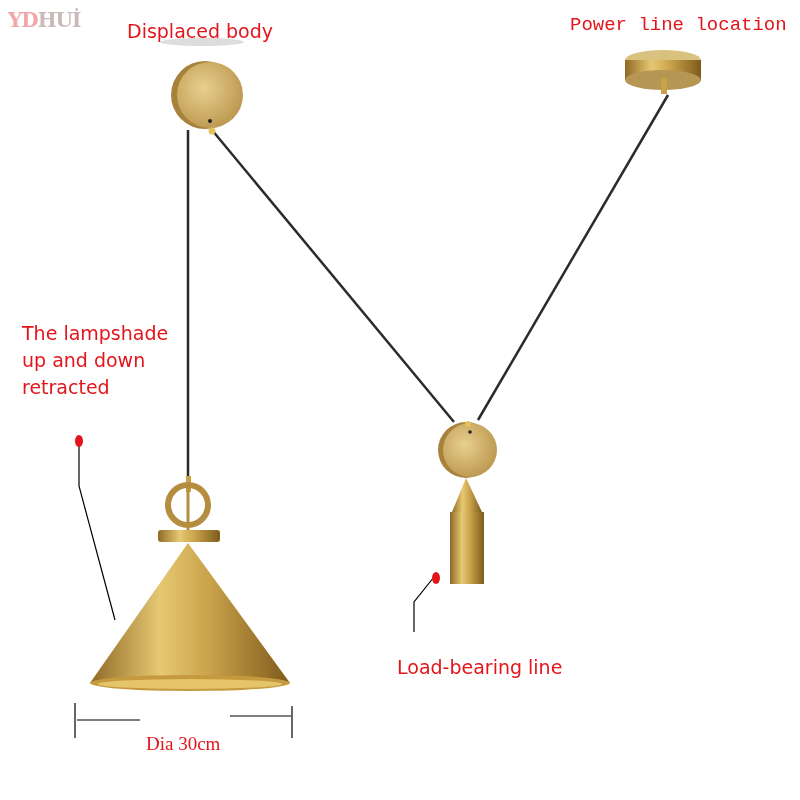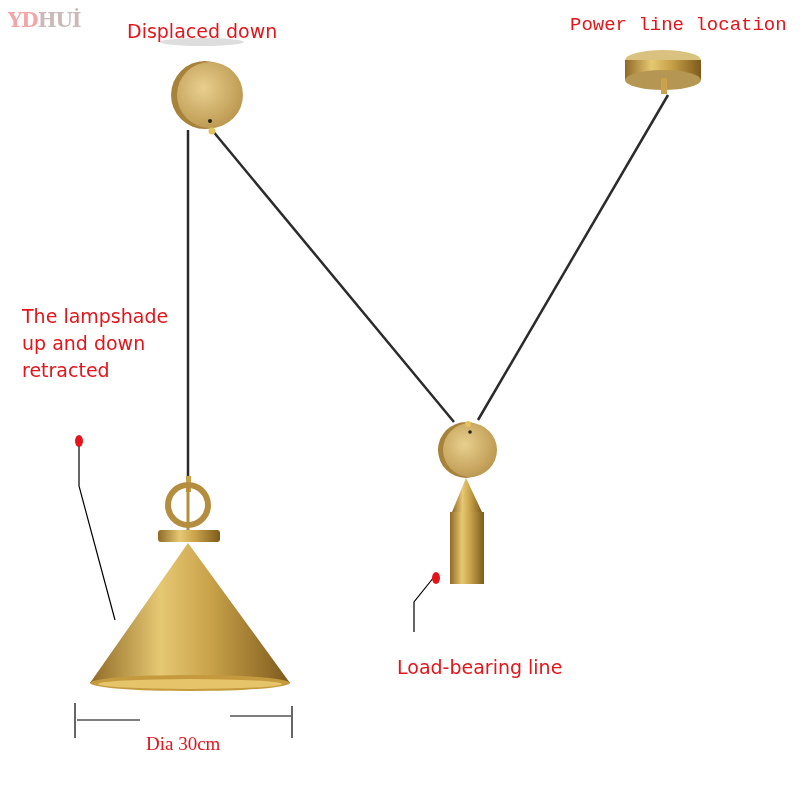--- a/index.html
+++ b/index.html
@@ -73,21 +73,21 @@
     <polyline points="434,577 414,602 414,632"></polyline>
     <line x1="75" y1="703" x2="75" y2="738"></line>
       <line x1="77" y1="720" x2="140" y2="720"></line>
     <line x1="230" y1="716" x2="291" y2="716"></line>
       <line x1="292" y1="706" x2="292" y2="738"></line>
   </g>
   <ellipse cx="79" cy="441" rx="4" ry="6" fill="#e3151b"></ellipse>
   <ellipse cx="436" cy="578" rx="4" ry="6" fill="#e3151b"></ellipse>
 </svg>
 
-<div class="lbl" style="left:127px;top:18px;">Displaced down</div>
+<div class="lbl" style="left:127px;top:18px;">Displaced body</div>
 <div class="lbl" style="left:570px;top:12px;font-family:Liberation Mono, monospace;">Power line location</div>
-<div class="lbl" style="left:22px;top:303px;">
+<div class="lbl" style="left:22px;top:320px;">
   <div>The lampshade</div>
   <div>up and down</div>
   <div>retracted</div>
 </div>
 <div class="lbl" style="left:397px;top:654px;">Load-bearing line</div>
 <div class="lbl" style="left:146px;top:730px;font-family:Liberation Serif, serif;">Dia 30cm</div>
 
 </body></html>

